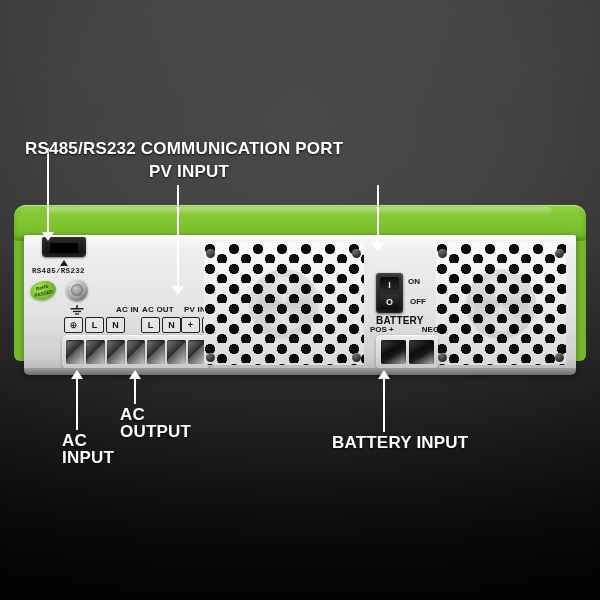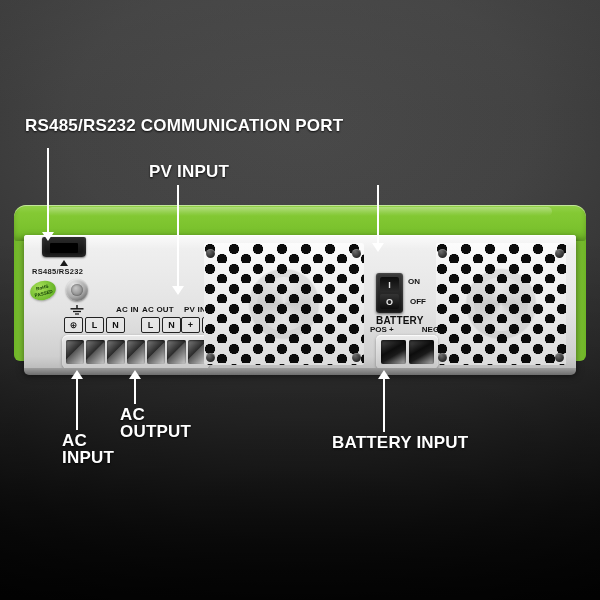--- a/index.html
+++ b/index.html
@@ -107,20 +107,21 @@
     content:"";position:absolute;left:8px;top:6px;width:28px;height:10px;
     background:#000;border-radius:1px;
   }
   .tri-mark{
     position:absolute;left:36px;top:25px;width:0;height:0;
     border-left:4px solid transparent;border-right:4px solid transparent;border-bottom:6px solid #1a1a1a;
   }
   .port-label{
     position:absolute;left:8px;top:32px;font-size:7.5px;font-weight:bold;color:#1b1b1b;
     letter-spacing:.3px;
+    font-family:Liberation Mono, monospace;
   }
 
   .rohs-badge{
     position:absolute;left:6px;top:46px;width:26px;height:19px;border-radius:50%;
     background:radial-gradient(circle at 40% 32%,#a8e05a,#6cb82a 70%,#4e9318);
     color:#123c05;font-size:4.6px;font-weight:bold;line-height:1.15;
     display:flex;align-items:center;justify-content:center;text-align:center;
     transform:rotate(-14deg);box-shadow:0 1px 2px rgba(0,0,0,.3);
   }
 
@@ -198,21 +199,21 @@
   }
   .sw-state{position:absolute;font-size:8px;font-weight:bold;color:#111;}
   .batt-title{position:absolute;left:352px;top:80px;width:64px;font-size:10px;font-weight:bold;color:#0f0f0f;letter-spacing:.2px;}
   .batt-pol{position:absolute;left:346px;top:90px;width:76px;display:flex;justify-content:space-between;font-size:8px;font-weight:bold;color:#111;}
 </style>
 </head>
 <body>
 
 <div id="stage">
 
-  <div class="callout" id="c-rs485" style="left:25px;top:117px;font-size:17px;">RS485/RS232 COMMUNICATION PORT</div>
+  <div class="callout" id="c-rs485" style="left:25px;top:140px;font-size:17px;">RS485/RS232 COMMUNICATION PORT</div>
   <div class="callout" id="c-pv" style="left:139px;top:163px;font-size:17px;margin-left:10px;">PV INPUT</div>
   <div class="callout" id="c-acin" style="left:62px;top:432px;font-size:17px;text-align:left;">AC
 INPUT</div>
   <div class="callout" id="c-acout" style="left:120px;top:406px;font-size:17px;text-align:left;">AC
 OUTPUT</div>
   <div class="callout" id="c-batt" style="left:332px;top:434px;font-size:17px;">BATTERY INPUT</div>
 
   <div class="leader" style="left:47px;top:148px;width:2px;height:86px;"></div>
   <div class="arrowhead arrow-down" style="left:42px;top:232px;"></div>
 

